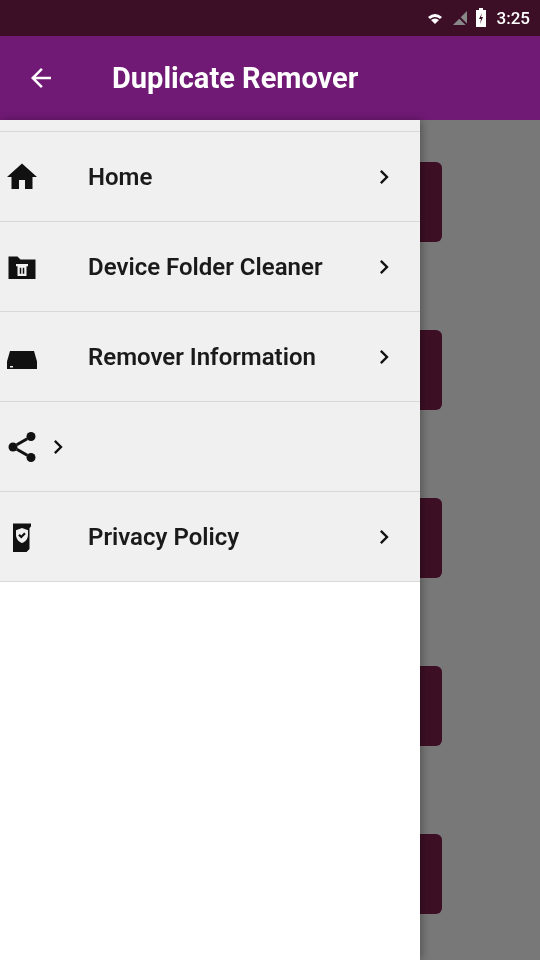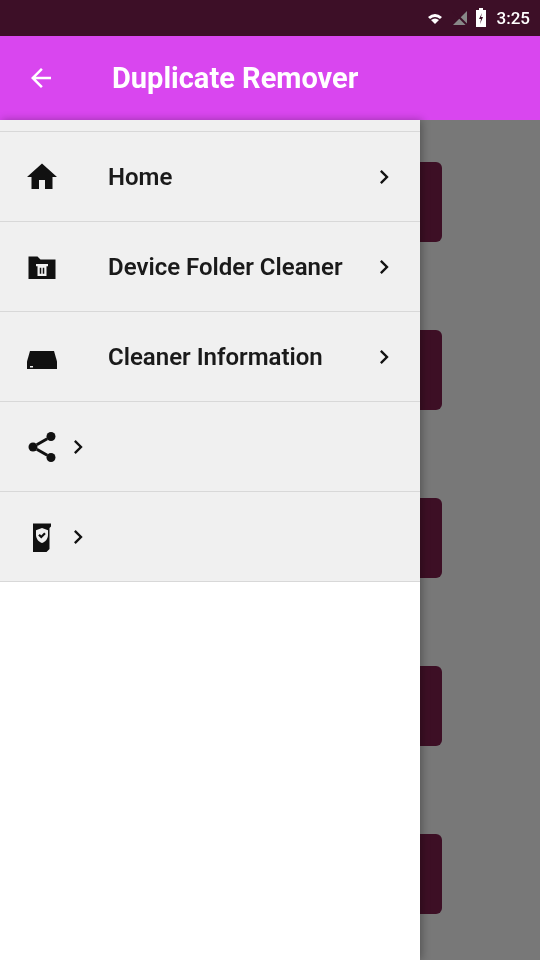--- a/index.html
+++ b/index.html
@@ -29,21 +29,21 @@
       font-size: 17px;
       font-weight: 500;
       margin-left: 4px;
     }
     .status-icon {
       display: inline-flex;
       align-items: center;
     }
     .app-bar {
       height: 84px;
-      background: #d946ef;
+      background: #701a75;
       display: flex;
       align-items: center;
       padding-left: 20px;
     }
     .back-btn {
       width: 42px;
       height: 42px;
       display: flex;
       align-items: center;
       justify-content: center;
@@ -95,21 +95,20 @@
       height: 12px;
       background: #f0f0f0;
       border-bottom: 1px solid #d8d8d8;
     }
     .menu-item {
       height: 90px;
       background: #f0f0f0;
       border-bottom: 1px solid #d8d8d8;
       display: flex;
       align-items: center;
-      padding-left: 20px;
       cursor: pointer;
     }
     .menu-icon {
       width: 44px;
       height: 44px;
       display: flex;
       align-items: center;
       justify-content: center;
     }
     .menu-label {
@@ -209,21 +208,21 @@
     </div>
 
     <div class="menu-item">
       <span class="menu-icon">
         <svg width="36" height="36" viewBox="0 0 24 24">
             <path d="M4 8h16l2 7v4H2v-4l2-7z" fill="#111"></path>
             <rect x="2" y="17" width="20" height="3" fill="#111"></rect>
             <rect x="4" y="18" width="2" height="1" fill="#f0f0f0"></rect>
           </svg>
       </span>
-      <span class="menu-label">Cleaner Information</span>
+      <span class="menu-label">Remover Information</span>
       <span class="chevron">
         <svg width="28" height="28" viewBox="0 0 24 24">
             <path d="M8.59 16.59L13.17 12 8.59 7.41 10 6l6 6-6 6-1.41-1.41z" fill="#111"></path>
           </svg>
       </span>
     </div>
 
     <div class="menu-item">
       <span class="menu-icon">
         <svg width="36" height="36" viewBox="0 0 24 24">
@@ -242,20 +241,21 @@
     </div>
 
     <div class="menu-item">
       <span class="menu-icon">
         <svg width="36" height="36" viewBox="0 0 24 24">
             <path d="M6 3h12v2l-1 1v14l-2 2H6V3z" fill="#111"></path>
             <path d="M12 6l4 1.5v3c0 2.5-1.7 4.8-4 5.5-2.3-.7-4-3-4-5.5v-3L12 6z" fill="#f0f0f0"></path>
             <path d="M10 10.5l1.5 1.5L14 9.5" stroke="#111" stroke-width="1.5" fill="none"></path>
           </svg>
       </span>
+      <span class="menu-label">Privacy Policy</span>
       <span class="chevron">
         <svg width="28" height="28" viewBox="0 0 24 24">
             <path d="M8.59 16.59L13.17 12 8.59 7.41 10 6l6 6-6 6-1.41-1.41z" fill="#111"></path>
           </svg>
       </span>
     </div>
 
     <div class="drawer-fill"></div>
   </div>
 </div>

